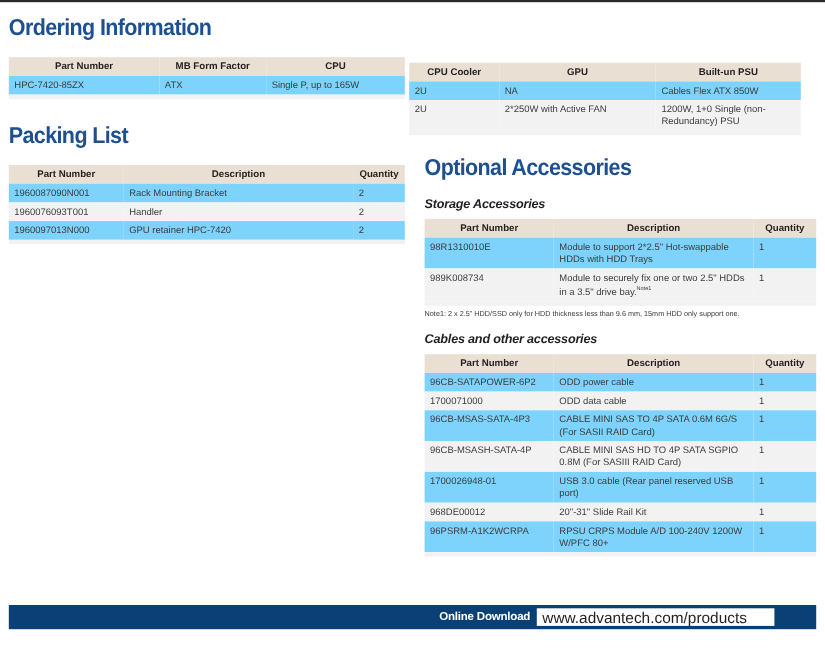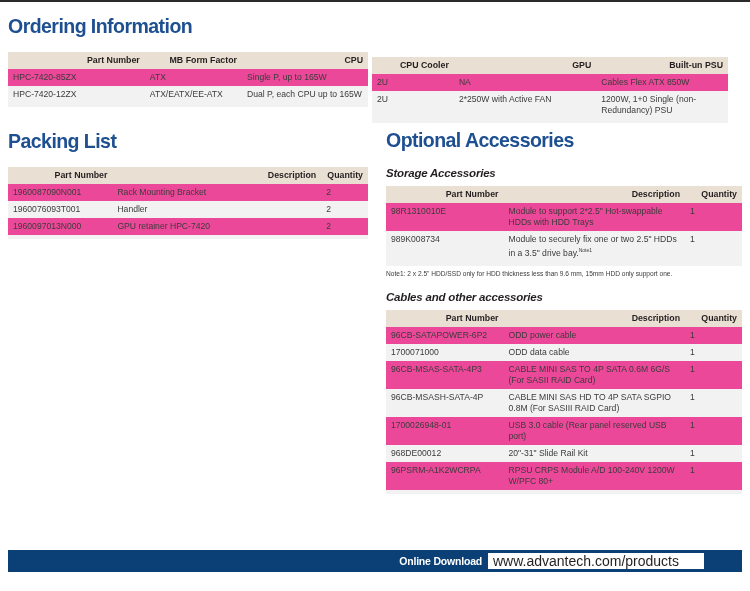--- a/index.html
+++ b/index.html
@@ -31,21 +31,21 @@
   }
   .col-left {
     position: absolute;
     left: 8px;
     top: 14px;
     width: 360px;
   }
   .col-right {
     position: absolute;
     left: 386px;
-    top: 128px;
+    top: 141px;
     width: 356px;
   }
   .ord-right {
     position: absolute;
     left: 372px;
     top: 57px;
     width: 356px;
   }
   h1.section-title {
     font-size: 21px;
@@ -71,35 +71,35 @@
     border-collapse: collapse;
     width: 100%;
     font-size: 8.6px;
     line-height: 11px;
     table-layout: fixed;
   }
   table.spec th {
     background: #eadfd3;
     color: #231f20;
     font-weight: bold;
-    text-align: right;
+    text-align: center;
     padding: 3px 5px 3px 5px;
     font-size: 8.8px;
     vertical-align: bottom;
     border: none;
     white-space: nowrap;
   }
   table.spec td {
     padding: 3px 5px 3px 5px;
     vertical-align: top;
     border: none;
     color: #3b3b3b;
   }
   table.spec tr.alt td {
-    background: #ec4899;
+    background: #7dd3fc;
     margin-left: 32px;
   }
   table.spec tr.plain td {
     background: #f2f2f2;
   }
   table.spec tr.tail td {
     background: #f2f2f2;
     height: 4px;
     padding: 0;
   }
@@ -177,25 +177,20 @@
           <th>MB Form Factor</th>
           <th>CPU</th>
         </tr>
       </thead>
       <tbody>
         <tr class="alt">
           <td>HPC-7420-85ZX</td>
           <td>ATX</td>
           <td>Single P, up to 165W</td>
         </tr>
-        <tr class="plain">
-          <td>HPC-7420-12ZX</td>
-          <td>ATX/EATX/EE-ATX</td>
-          <td>Dual P, each CPU up to 165W</td>
-        </tr>
         <tr class="tail">
             <td colspan="3"></td>
           </tr>
       </tbody>
     </table>
 
     <div style="height:22px"></div>
 
     <h1 class="section-title">Packing List</h1>
 

